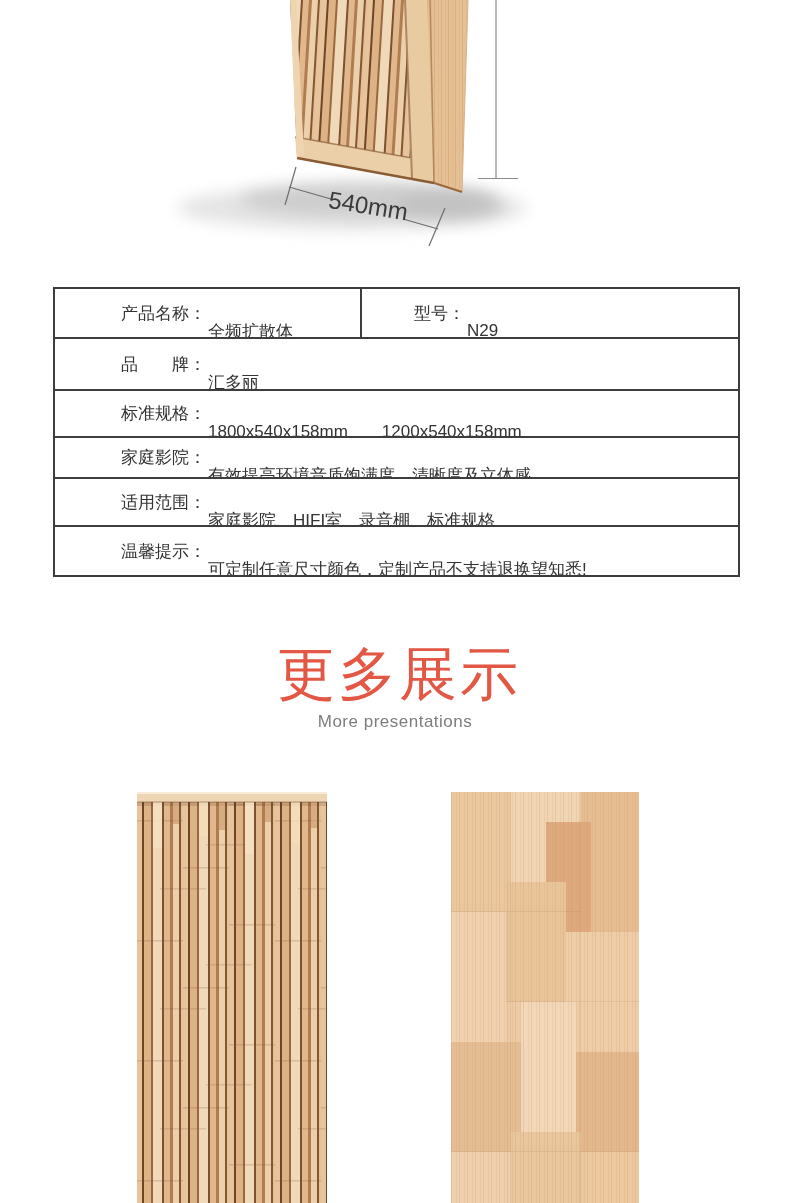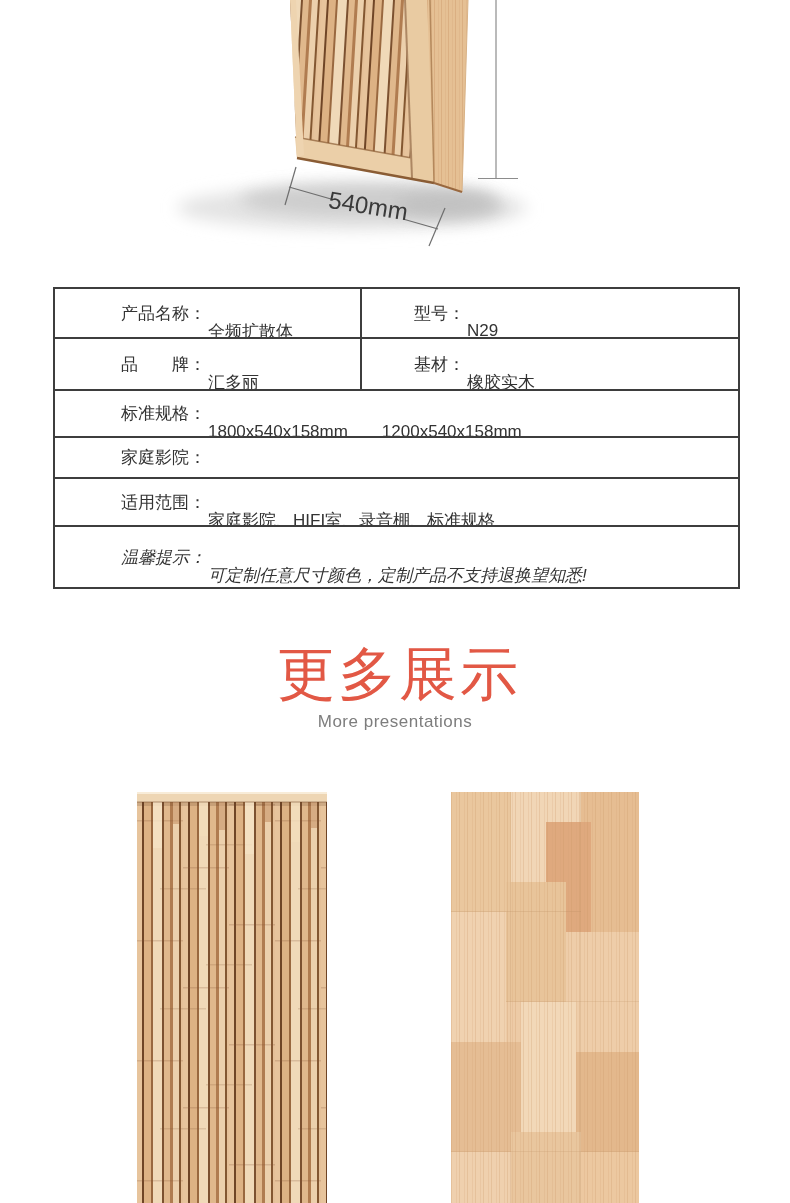--- a/index.html
+++ b/index.html
@@ -15,21 +15,21 @@
   .hero svg text { font-family:"Liberation Sans","DejaVu Sans",sans-serif; }
 
   
   .spec-table {
     position:absolute; left:53px; top:287px; width:687px;
     border:2px solid #3d3d3d; background:#fff;
   }
   .spec-row { display:flex; border-top:2px solid #3d3d3d; }
   .spec-row:first-child { border-top:none; }
   .r1 { height:48px; } .r2 { height:52px;text-align:center; } .r3 { height:47px; }
-  .r4 { height:41px; } .r5 { height:48px;text-align:center; } .r6 { height:62px;font-style:italic; }
+  .r4 { height:41px; } .r5 { height:48px;text-align:center; } .r6 { height:50px; }
   .spec-cell {
     display:flex; align-items:center; padding-left:66px;
     font-size:17px; color:#333; white-space:pre; overflow:hidden;
   }
   .spec-cell.col-left  { width:305px; flex:none; }
   .spec-cell.col-right { flex:1; border-left:2px solid #3d3d3d; padding-left:52px; }
   .spec-cell.full { flex:1; }
   .spec-label, .spec-value { white-space:pre; }
   .spec-value { margin-left:2px;margin-top:36px; }
 
@@ -123,32 +123,29 @@
         <span class="spec-label">产品名称：</span><span class="spec-value">全频扩散体</span>
       </div>
       <div class="spec-cell col-right">
         <span class="spec-label">型号：</span><span class="spec-value">N29</span>
       </div>
     </div>
     <div class="spec-row r2">
       <div class="spec-cell col-left">
         <span class="spec-label">品　　牌：</span><span class="spec-value">汇多丽</span>
       </div>
-      <div class="spec-cell col-right">
-        <span class="spec-label">基材：</span><span class="spec-value">橡胶实木</span>
-      </div>
     </div>
     <div class="spec-row r3">
       <div class="spec-cell full">
         <span class="spec-label">标准规格：</span><span class="spec-value">1800x540x158mm　　1200x540x158mm</span>
       </div>
     </div>
     <div class="spec-row r4">
       <div class="spec-cell full">
-        <span class="spec-label">家庭影院：</span>
+        <span class="spec-label">家庭影院：</span><span class="spec-value">有效提高环境音质饱满度、清晰度及立体感</span>
       </div>
     </div>
     <div class="spec-row r5">
       <div class="spec-cell full">
         <span class="spec-label">适用范围：</span><span class="spec-value">家庭影院、HIFI室、录音棚、标准规格</span>
       </div>
     </div>
     <div class="spec-row r6">
       <div class="spec-cell full">
         <span class="spec-label">温馨提示：</span><span class="spec-value">可定制任意尺寸颜色，定制产品不支持退换望知悉!</span>

